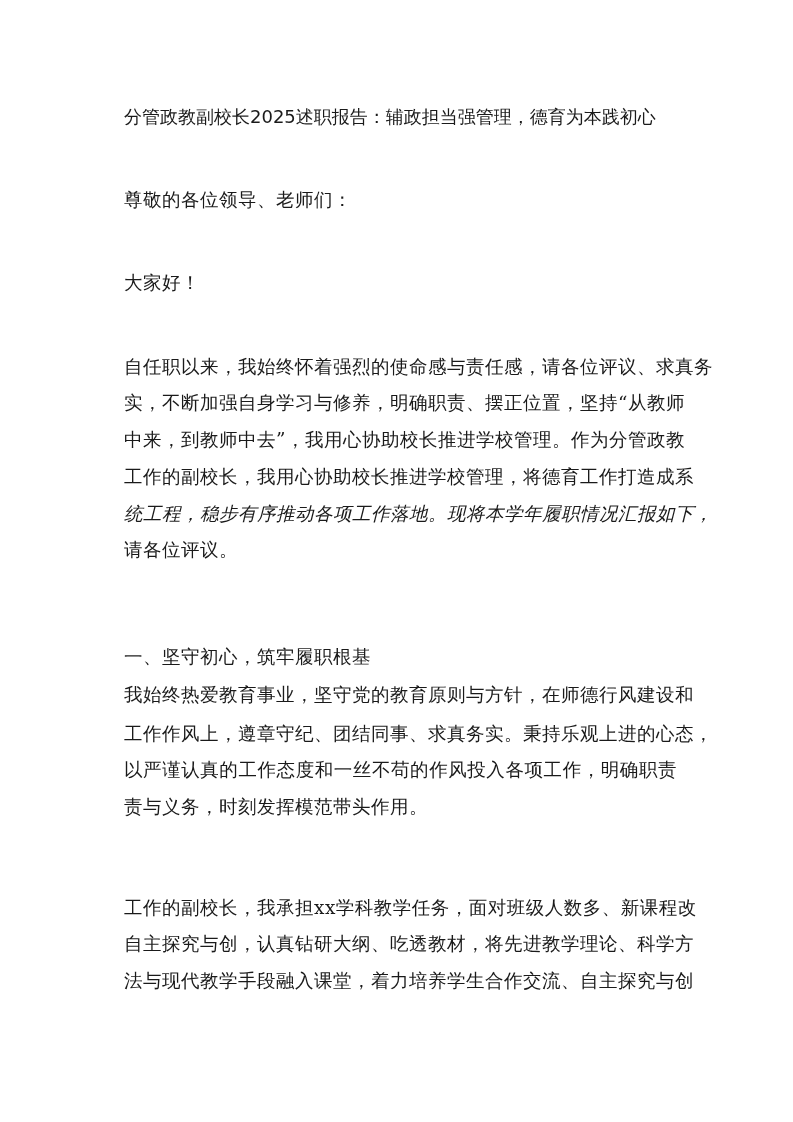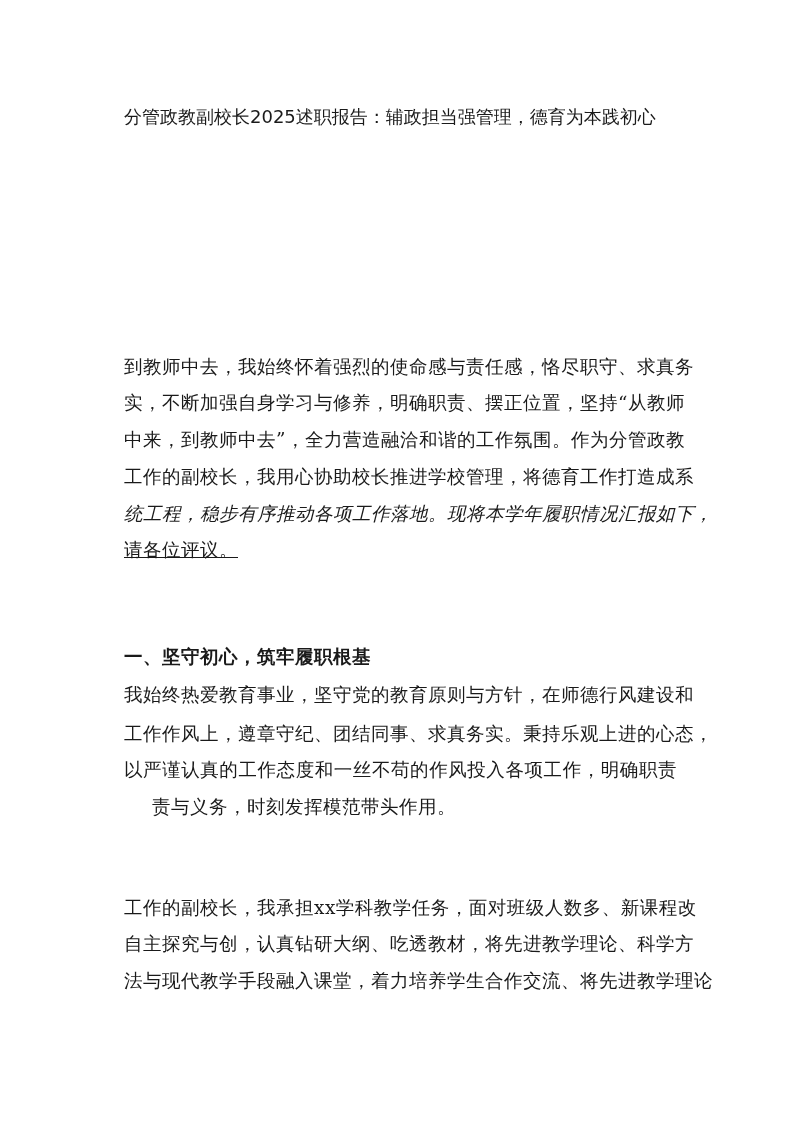--- a/index.html
+++ b/index.html
@@ -42,39 +42,41 @@
       width: 553px;
     }
   </style>
 </head>
 <body>
 
 <div class="page">
 
   <div class="line title" style="top:105px;">分管政教副校长2025述职报告：辅政担当强管理，德育为本践初心</div>
 
+  <div class="line" style="top:188px;">尊敬的各位领导、老师们：</div>
 
+  <div class="line" style="top:271px;">大家好！</div>
 
   <div>
-    <div class="line justify" style="top:355px;">到教师中去，我始终怀着强烈的使命感与责任感，恪尽职守、求真务</div>
+    <div class="line justify" style="top:355px;">自任职以来，我始终怀着强烈的使命感与责任感，请各位评议、求真务</div>
     <div class="line justify" style="top:391px;">实，不断加强自身学习与修养，明确职责、摆正位置，坚持“从教师</div>
-    <div class="line justify" style="top:428px;">中来，到教师中去”，全力营造融洽和谐的工作氛围。作为分管政教</div>
+    <div class="line justify" style="top:428px;">中来，到教师中去”，我用心协助校长推进学校管理。作为分管政教</div>
     <div class="line justify" style="top:465px;">工作的副校长，我用心协助校长推进学校管理，将德育工作打造成系</div>
     <div class="line justify" style="top:502px;font-style:italic;">统工程，稳步有序推动各项工作落地。现将本学年履职情况汇报如下，</div>
-    <div class="line" style="top:538px;text-decoration:underline;">请各位评议。</div>
+    <div class="line" style="top:538px;">请各位评议。</div>
   </div>
 
-  <div class="line" style="top:645px;font-weight:bold;">一、坚守初心，筑牢履职根基</div>
+  <div class="line" style="top:645px;">一、坚守初心，筑牢履职根基</div>
 
   <div>
     <div class="line justify" style="top:685px;font-family:Liberation Mono, monospace;">我始终热爱教育事业，坚守党的教育原则与方针，在师德行风建设和</div>
     <div class="line justify" style="top:722px;font-family:Liberation Serif, serif;">工作作风上，遵章守纪、团结同事、求真务实。秉持乐观上进的心态，</div>
     <div class="line justify" style="top:758px;">以严谨认真的工作态度和一丝不苟的作风投入各项工作，明确职责</div>
-    <div class="line" style="top:795px;margin-left:28px;">责与义务，时刻发挥模范带头作用。</div>
+    <div class="line" style="top:795px;">责与义务，时刻发挥模范带头作用。</div>
   </div>
 
   <div>
     <div class="line justify" style="top:896px;">工作的副校长，我承担xx学科教学任务，面对班级人数多、新课程改</div>
     <div class="line justify" style="top:932px;">自主探究与创，认真钻研大纲、吃透教材，将先进教学理论、科学方</div>
-    <div class="line justify" style="top:969px;">法与现代教学手段融入课堂，着力培养学生合作交流、将先进教学理论</div>
+    <div class="line justify" style="top:969px;">法与现代教学手段融入课堂，着力培养学生合作交流、自主探究与创</div>
   </div>
 
 </div>
 
 </body></html>

